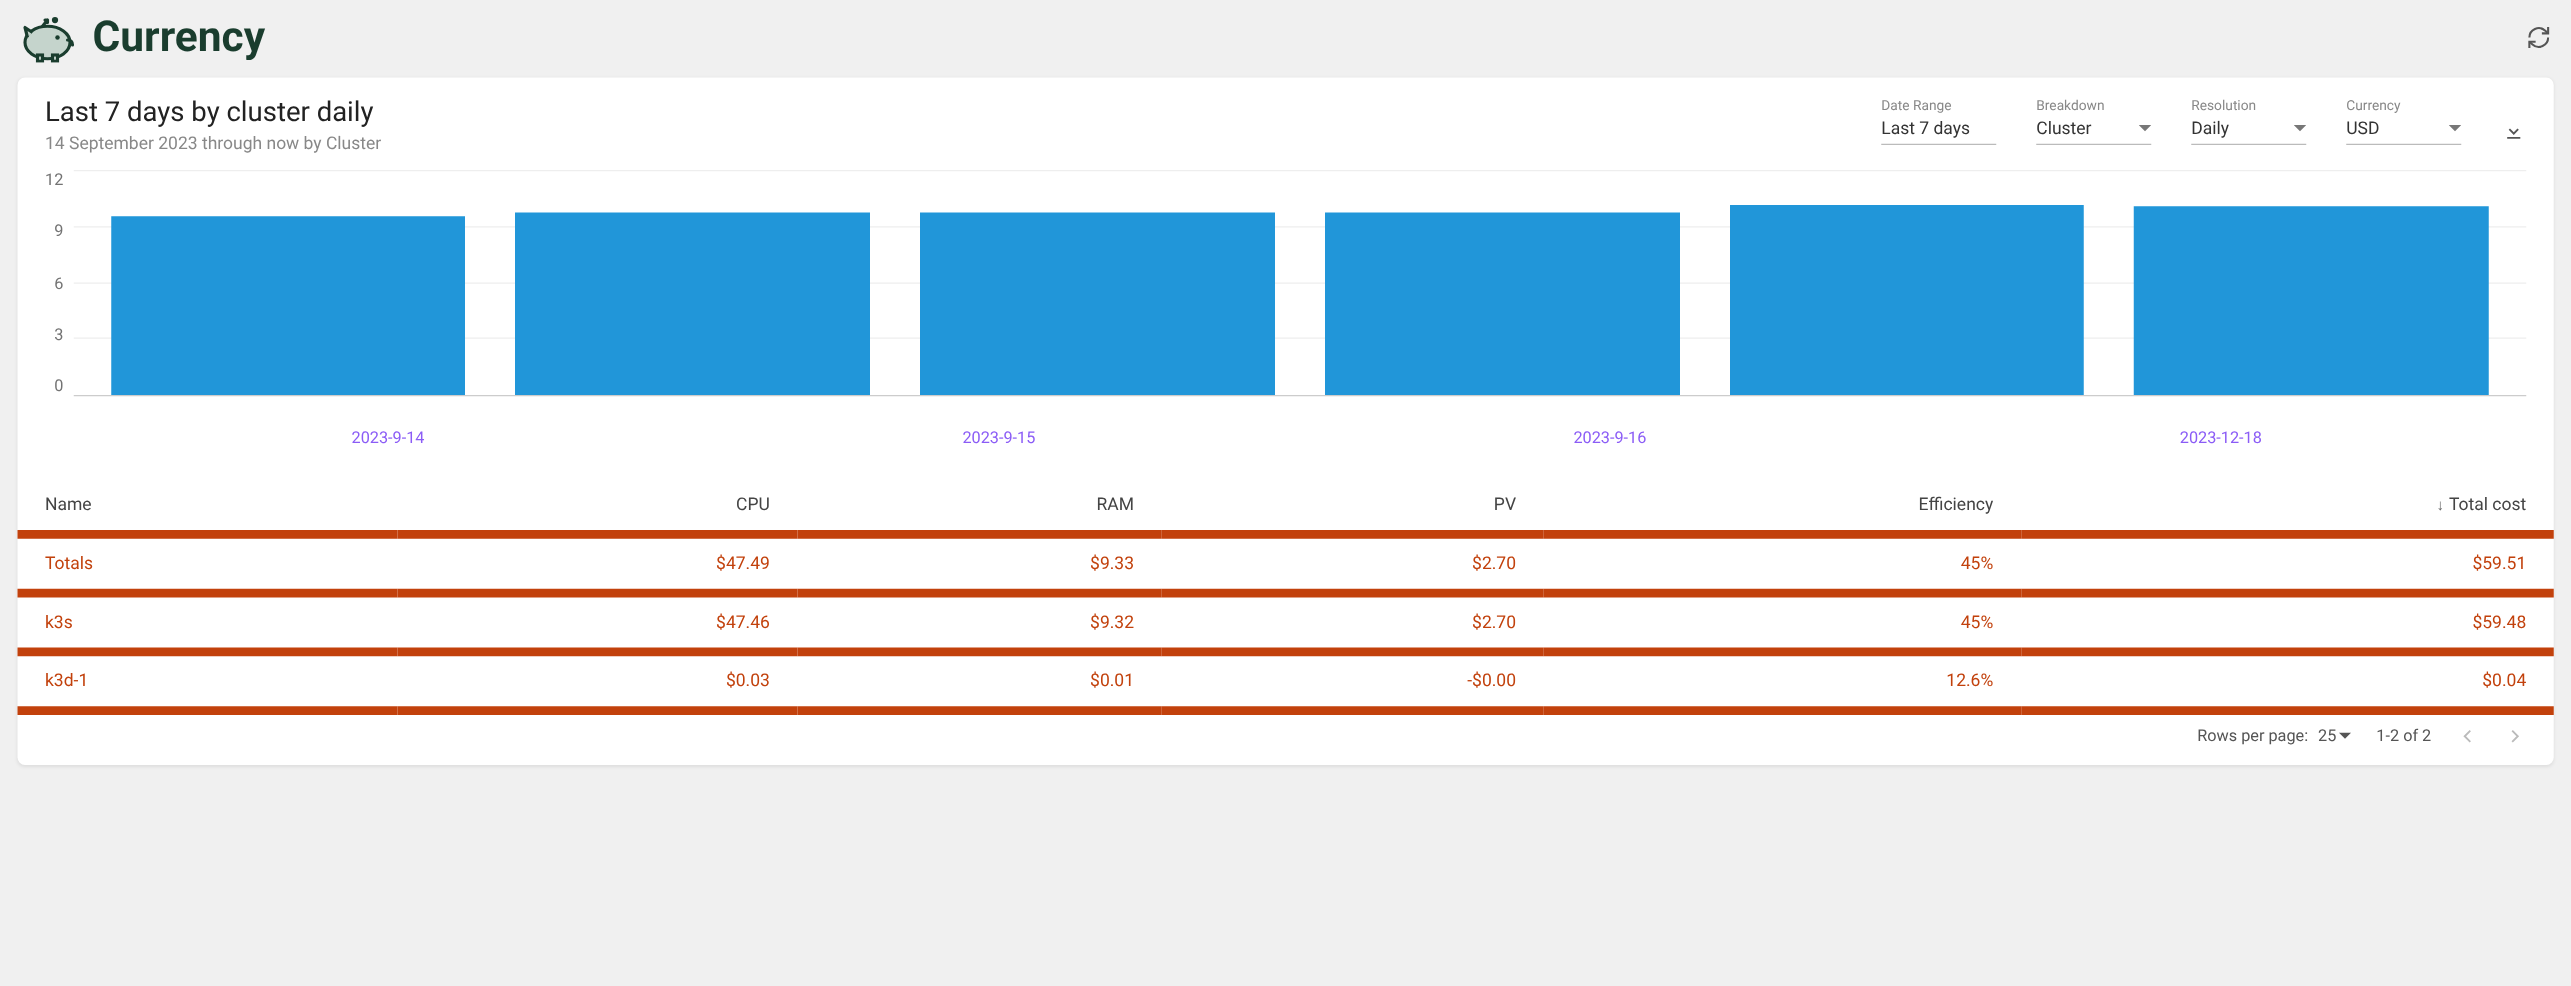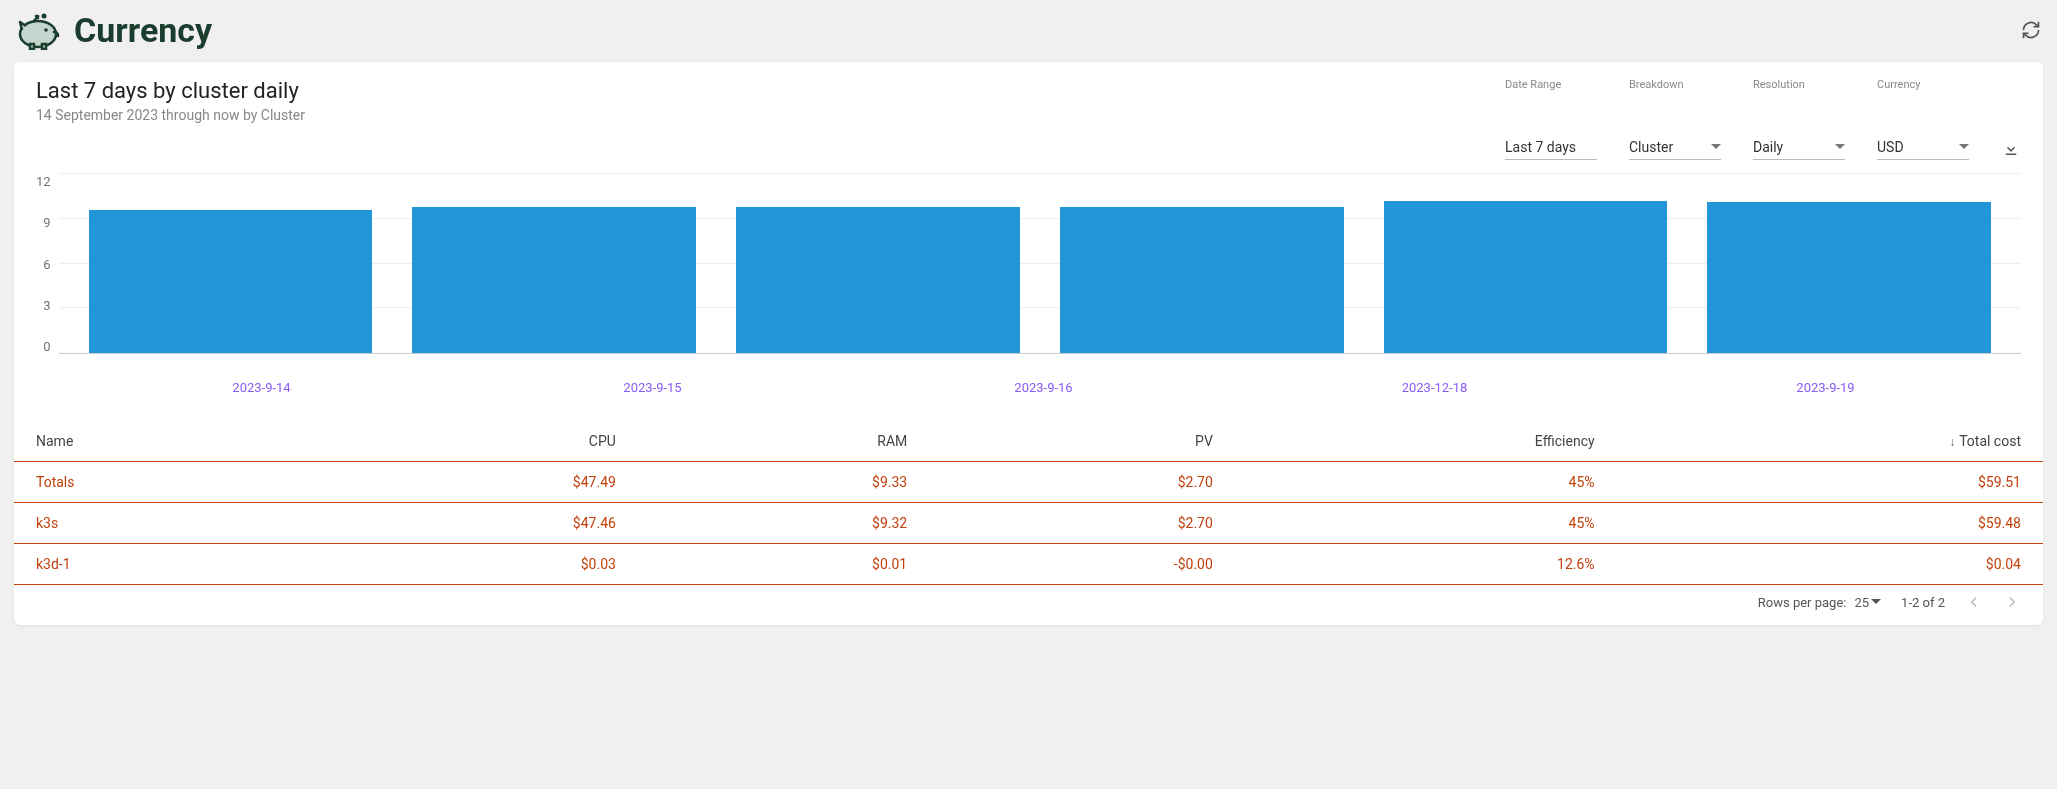--- a/index.html
+++ b/index.html
@@ -48,21 +48,21 @@
     color: #222;
   }
   .title-block .subtitle { color: #888; font-size: 14px; }
 
   .controls { display: flex; align-items: flex-end; gap: 32px; }
   .select-group { display: flex; flex-direction: column; min-width: 92px; }
   .select-label { font-size: 11px; color: #888; margin-bottom: 2px; }
   .select-value {
     display: flex; align-items: center; justify-content: space-between;
     border-bottom: 1px solid #bbb; padding: 2px 0 4px 0; font-size: 14px; color: #333;
-    cursor: pointer; gap: 8px; margin-top: 44px;
+    cursor: pointer; gap: 8px;
   }
   .select-value svg { width: 10px; height: 10px; color: #777; }
   .download-icon { width: 20px; height: 20px; color: #555; cursor: pointer; padding-bottom: 2px; }
 
   
   .chart-wrap { padding: 0 22px 10px 22px; }
   .chart { position: relative; height: 200px; display: flex; }
   .y-axis {
     display: flex; flex-direction: column; justify-content: space-between;
     align-items: flex-end; padding-right: 8px; font-size: 13px; color: #737373;
@@ -81,21 +81,21 @@
     padding: 0 10px;
   }
   .bar-slot { flex: 1; display: flex; flex-direction: column; align-items: center; justify-content: flex-end; height: 100%; padding: 0 20px; }
   .bar { width: 100%; background: #2196d9; }
   .x-labels { display: flex; padding-left: 30px; }
   .x-labels .xl { flex: 1; text-align: center; font-size: 13px; color: #8b5cf6; padding-top: 6px; }
 
   
   table.data { width: 100%; border-collapse: collapse; margin-top: 16px; }
   table.data th, table.data td {
-    padding: 12px 22px; font-size: 14px; text-align: right; border-bottom: 1px solid #c2410c;
+    padding: 12px 22px; font-size: 14px; text-align: right; border-bottom: 7px solid #c2410c;
     font-weight: 400;
   }
   table.data th { color: #444; }
   table.data th:first-child, table.data td:first-child { text-align: left; }
   table.data td { color: #c2410c; }
   .sort-arrow { font-size: 12px; color: #666; margin-right: 4px; }
 
   .pager {
     display: flex; justify-content: flex-end; align-items: center;
     gap: 20px; padding: 8px 22px; font-size: 13px; color: #555;
@@ -209,21 +209,20 @@
               <div class="bar" style="height: 84.1667%; background: rgb(33, 150, 217);"></div>
             </div>
           </div>
       </div>
     </div>
     <div class="x-labels" id="x-labels">
         <div class="xl">2023-9-14</div>
         <div class="xl">2023-9-15</div>
         <div class="xl">2023-9-16</div>
         <div class="xl">2023-12-18</div>
-        <div class="xl">2023-9-19</div>
       </div>
   </div>
 
   <table class="data">
     <thead>
         <tr id="thead-row">
           <th><span>Name</span></th>
           <th><span>CPU</span></th>
           <th><span>RAM</span></th>
           <th><span>PV</span></th>

